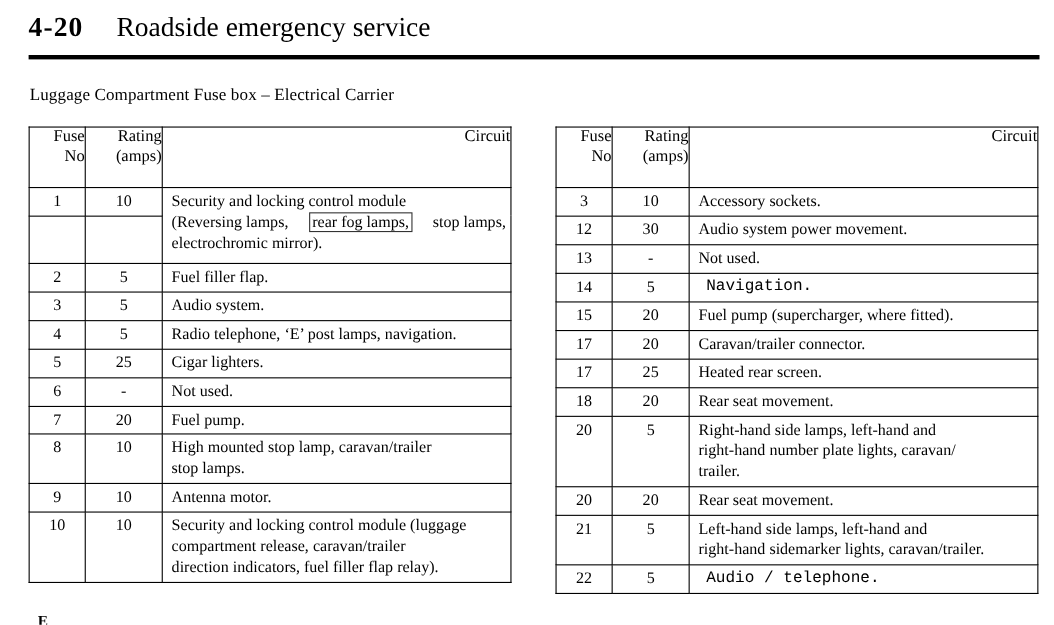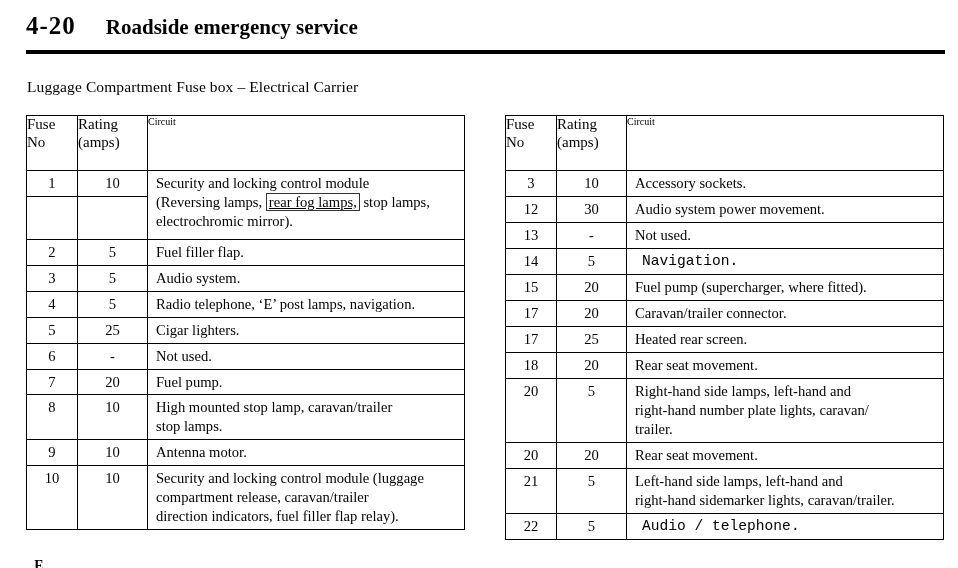--- a/index.html
+++ b/index.html
@@ -28,22 +28,22 @@
     align-items: baseline;
     height: 34px;
   }
   .page-number {
     font-size: 25px;
     font-weight: bold;
     letter-spacing: 1px;
     white-space: pre;
   }
   .page-title {
-    font-size: 21px;
-    font-weight: bold;
+    font-size: 25px;
+    font-weight: normal;
     margin-left: 30px;
     white-space: pre;
   }
   #header-rule {
     position: absolute;
     left: 0px;
     top: 38px;
     width: 919px;
     height: 4px;
     background: #000000;
@@ -75,27 +75,27 @@
     padding: 0;
     vertical-align: top;
     font-weight: normal;
   }
 
   .col-fuse   { width: 51px; }
   .col-rating { width: 70px; }
   .col-circuit{ width: auto; }
 
   thead th {
-    text-align: left;
+    text-align: right;
     vertical-align: middle;
     height: 54px;
     line-height: 1.18;
     font-size: 15px;
   }
-  thead th.hdr-circuit { font-size: 10px; }
+  thead th.hdr-circuit { font-size: 15px; }
 
   td.cell-num {
     text-align: center;
     padding-top: 3px;
     padding-bottom: 3px;
     line-height: 1.28;
   }
   td.cell-circuit {
     text-align: left;
     padding: 3px 4px 3px 8px;
@@ -106,23 +106,22 @@
   
   .row-split-top td.cell-num { border-bottom: 1px solid #000000; }
   .row-split-bottom td.cell-num { border-top: 0; }
   .row-split-bottom td.cell-num.blank { height: 36px; }
 
   
   .annot-box {
     display: inline-block;
     border: 1.4px solid #333333;
     padding: 0px 2px;
-    margin: 0 0px;
+    margin: 0 15px;
     line-height: 1.1;
-    text-decoration: underline;
   }
 
   
   #footer-note {
     position: absolute;
     left: 27px;
     top: 540px;
     font-size: 14.6px;
     white-space: pre;
   }

